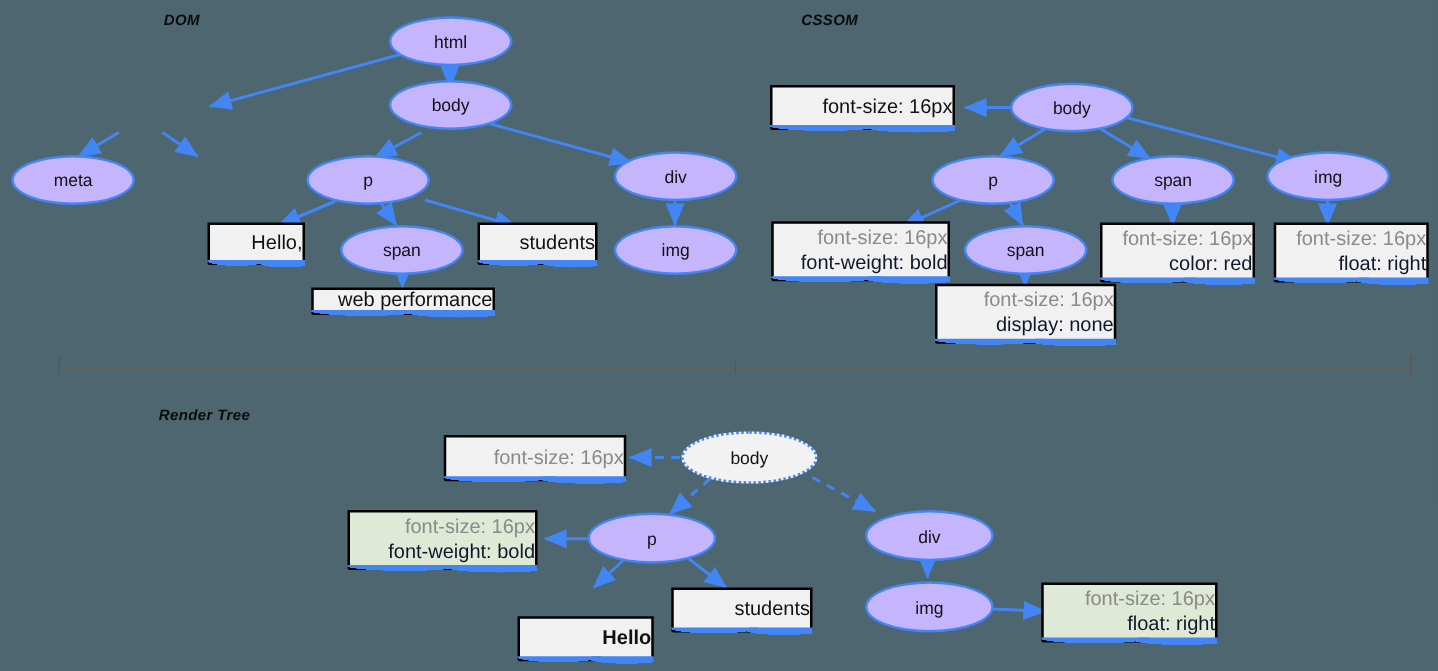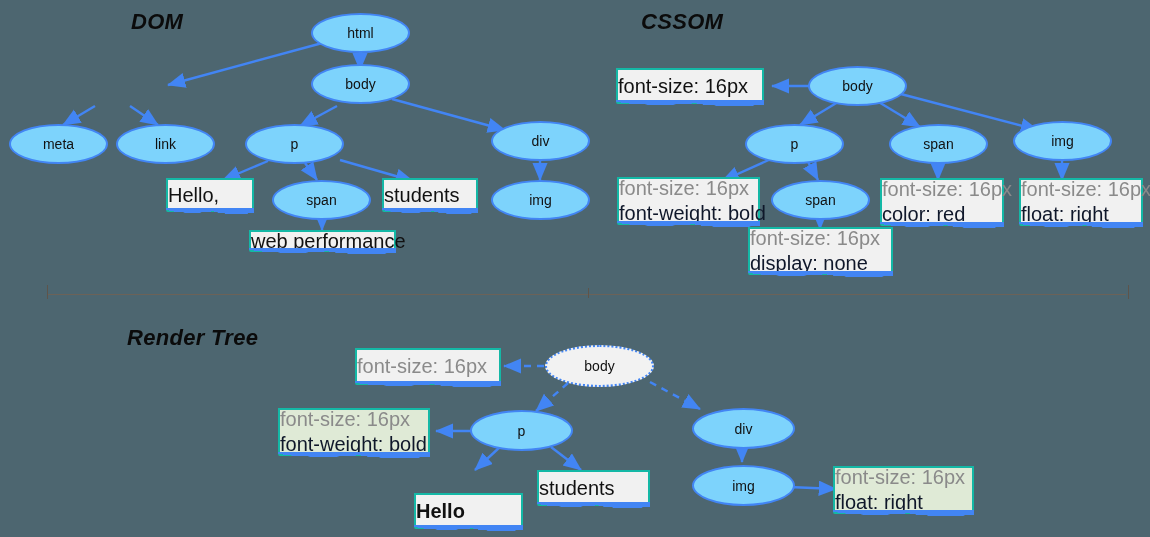--- a/index.html
+++ b/index.html
@@ -26,55 +26,55 @@
     height: 537px;
     pointer-events: none;
   }
 
   
   .section-title {
     position: absolute;
     font-weight: bold;
     font-style: italic;
     color: #0b0b0b;
-    font-size: 22px;
+    font-size: 12px;
     letter-spacing: 0.3px;
     white-space: nowrap;
   }
 
   
   .node {
     position: absolute;
     display: flex;
     align-items: center;
     justify-content: center;
-    background: #7dd3fc;
+    background: #c4b5fd;
     border: 2px solid #4285f4;
     border-radius: 50%;
     color: #111111;
     font-size: 14px;
     box-sizing: border-box;
     white-space: nowrap;
   }
   .node.ghost {
     background: #f2f2f2;
     border: 2px dotted #4285f4;
   }
 
   
   .note {
     position: absolute;
     box-sizing: border-box;
     background: #f1f1f1;
-    border: 2px solid #14b8a6;
+    border: 2px solid #000000;
     color: #111111;
-    font-size: 20px;
+    font-size: 16px;
     display: flex;
     flex-direction: column;
-    align-items: flex-start;
+    align-items: flex-end;
     justify-content: center;
     line-height: 1.25;
     white-space: nowrap;
     border-bottom-left-radius: 2px;
     border-bottom-right-radius: 2px;
   }
   .note.green { background: #dfead6; }
   .note .muted { color: #8a8a8a; }
   .note .strong { color: #0f172a; }
   
@@ -159,37 +159,34 @@
 
   <div class="node" style="left:311px; top:13px; width:99px; height:40px;">
     <span>html</span>
   </div>
   <div class="node" style="left:311px; top:64px; width:99px; height:40px;">
     <span>body</span>
   </div>
   <div class="node" style="left:9px; top:124px; width:99px; height:40px;align-items:center;">
     <span>meta</span>
   </div>
-  <div class="node" style="left:116px; top:124px; width:99px; height:40px;">
-    <span>link</span>
-  </div>
   <div class="node" style="left:245px; top:124px; width:99px; height:40px;">
     <span>p</span>
   </div>
   <div class="node" style="left:491px; top:121px; width:99px; height:40px;">
     <span>div</span>
   </div>
   <div class="node" style="left:272px; top:180px; width:99px; height:40px;">
     <span>span</span>
   </div>
   <div class="node" style="left:491px; top:180px; width:99px; height:40px;">
     <span>img</span>
   </div>
 
-  <div class="note" style="left:166px; top:178px; width:88px; height:34px;">
+  <div class="note" style="left:166px; top:178px; width:78px; height:34px;">
     <span>Hello,</span>
   </div>
   <div class="note" style="left:382px; top:178px; width:96px; height:34px;">
     <span>students</span>
   </div>
   <div class="note" style="left:249px; top:230px; width:147px; height:22px;">
     <span>web performance</span>
   </div>
 
   <div class="node" style="left:808px; top:66px; width:99px; height:40px;">

